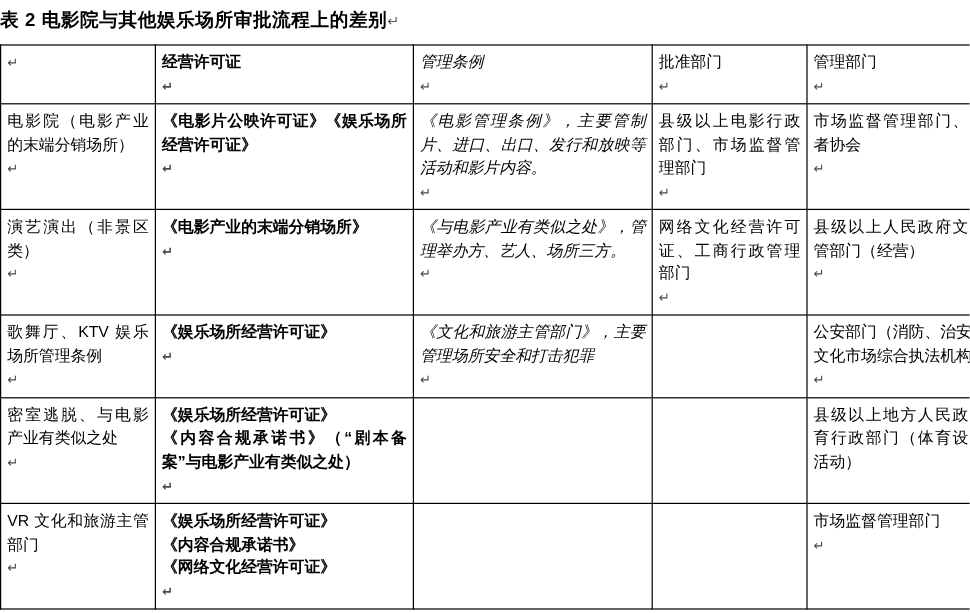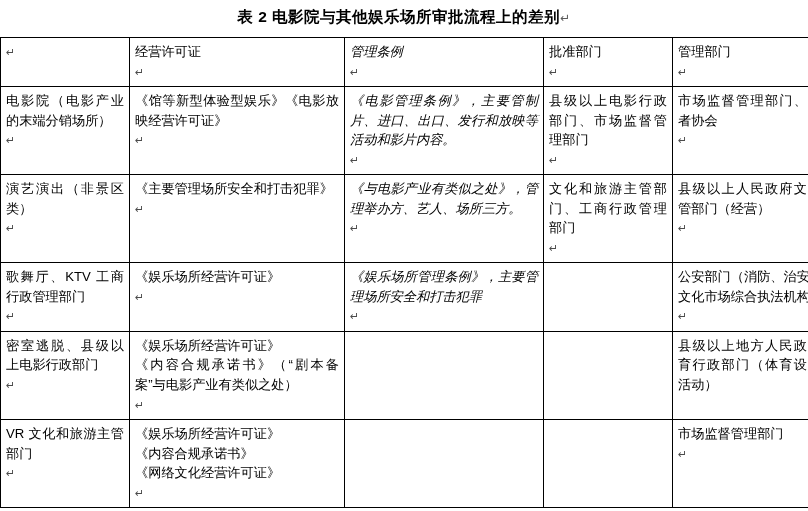--- a/index.html
+++ b/index.html
@@ -15,21 +15,20 @@
     overflow: hidden;
   }
   .page {
     width: 808px;
     height: 511px;
     position: relative;
     box-sizing: border-box;
     padding: 0;
   }
   .caption {
-    text-align: center;
     font-size: 15.5px;
     font-weight: bold;
     letter-spacing: 0.5px;
     padding: 7px 0 9px 0;
     font-family: "Liberation Sans", "DejaVu Sans", sans-serif;
   }
   .caption .pilcrow {
     font-weight: normal;
     color: #5a5a5a;
     font-size: 12px;
@@ -42,21 +41,21 @@
   }
   table.doc-table td {
     border: 1px solid #000000;
     vertical-align: top;
     padding: 4px 5px 5px 5px;
     font-size: 13.2px;
     line-height: 1.48;
     font-family: "Liberation Sans", "DejaVu Sans", sans-serif;
   }
   td.col-0 { width: 118px; }
-  td.col-1 { width: 204px; }
+  td.col-1 { width: 204px; font-weight: bold; }
   td.col-2 { width: 188px; font-style: italic; }
   td.col-3 { width: 118px; }
   td.col-4 { width: 158px; }
 
   .hdr td {
     height: 20px;
     padding-top: 3px;
     padding-bottom: 3px;
   }
   .cell-text {
@@ -88,47 +87,47 @@
       <tr class="hdr">
         <td class="col-0"><span class="cell-text"></span><span class="pilcrow">↵</span></td>
         <td class="col-1"><span class="cell-text">经营许可证</span><span class="pilcrow">↵</span></td>
         <td class="col-2"><span class="cell-text">管理条例</span><span class="pilcrow">↵</span></td>
         <td class="col-3"><span class="cell-text">批准部门</span><span class="pilcrow">↵</span></td>
         <td class="col-4"><span class="cell-text">管理部门</span><span class="pilcrow">↵</span></td>
       </tr>
 
       <tr>
         <td class="col-0"><span class="cell-text justified">电影院（电影产业的末端分销场所）</span><span class="pilcrow">↵</span></td>
-        <td class="col-1"><span class="cell-text justified">《馆等新型体验型娱乐》《电影放映经营许可证》</span><span class="pilcrow">↵</span></td>
+        <td class="col-1"><span class="cell-text justified">《电影片公映许可证》《娱乐场所经营许可证》</span><span class="pilcrow">↵</span></td>
         <td class="col-2"><span class="cell-text justified">《电影管理条例》，主要管制片、进口、出口、发行和放映等活动和影片内容。</span><span class="pilcrow">↵</span></td>
         <td class="col-3"><span class="cell-text justified">县级以上电影行政部门、市场监督管理部门</span><span class="pilcrow">↵</span></td>
         <td class="col-4"><span class="cell-text justified">市场监督管理部门、消费者协会</span><span class="pilcrow">↵</span></td>
       </tr>
 
       <tr>
         <td class="col-0"><span class="cell-text justified">演艺演出（非景区类）</span><span class="pilcrow">↵</span></td>
-        <td class="col-1"><span class="cell-text justified">《主要管理场所安全和打击犯罪》</span><span class="pilcrow">↵</span></td>
+        <td class="col-1"><span class="cell-text justified">《电影产业的末端分销场所》</span><span class="pilcrow">↵</span></td>
         <td class="col-2"><span class="cell-text justified">《与电影产业有类似之处》，管理举办方、艺人、场所三方。</span><span class="pilcrow">↵</span></td>
-        <td class="col-3"><span class="cell-text justified">文化和旅游主管部门、工商行政管理部门</span><span class="pilcrow">↵</span></td>
+        <td class="col-3"><span class="cell-text justified">网络文化经营许可证、工商行政管理部门</span><span class="pilcrow">↵</span></td>
         <td class="col-4"><span class="cell-text justified">县级以上人民政府文化主管部门（经营）</span><span class="pilcrow">↵</span></td>
       </tr>
 
       <tr>
-        <td class="col-0"><span class="cell-text justified">歌舞厅、KTV 工商行政管理部门</span><span class="pilcrow">↵</span></td>
+        <td class="col-0"><span class="cell-text justified">歌舞厅、KTV 娱乐场所管理条例</span><span class="pilcrow">↵</span></td>
         <td class="col-1"><span class="cell-text justified">《娱乐场所经营许可证》</span><span class="pilcrow">↵</span></td>
-        <td class="col-2"><span class="cell-text justified">《娱乐场所管理条例》，主要管理场所安全和打击犯罪</span><span class="pilcrow">↵</span></td>
+        <td class="col-2"><span class="cell-text justified">《文化和旅游主管部门》，主要管理场所安全和打击犯罪</span><span class="pilcrow">↵</span></td>
         <td class="col-3">
             <span class="cell-text justified"></span>
           </td>
         <td class="col-4"><span class="cell-text justified">公安部门（消防、治安）
 文化市场综合执法机构</span><span class="pilcrow">↵</span></td>
       </tr>
 
       <tr>
-        <td class="col-0"><span class="cell-text justified">密室逃脱、县级以上电影行政部门</span><span class="pilcrow">↵</span></td>
+        <td class="col-0"><span class="cell-text justified">密室逃脱、与电影产业有类似之处</span><span class="pilcrow">↵</span></td>
         <td class="col-1"><span class="cell-text justified">《娱乐场所经营许可证》
 《内容合规承诺书》（“剧本备案”与电影产业有类似之处）</span><span class="pilcrow">↵</span></td>
         <td class="col-2">
             <span class="cell-text justified"></span>
           </td>
         <td class="col-3">
             <span class="cell-text justified"></span>
           </td>
         <td class="col-4">
             <span class="cell-text justified">县级以上地方人民政府体育行政部门（体育设施和活动）</span>

